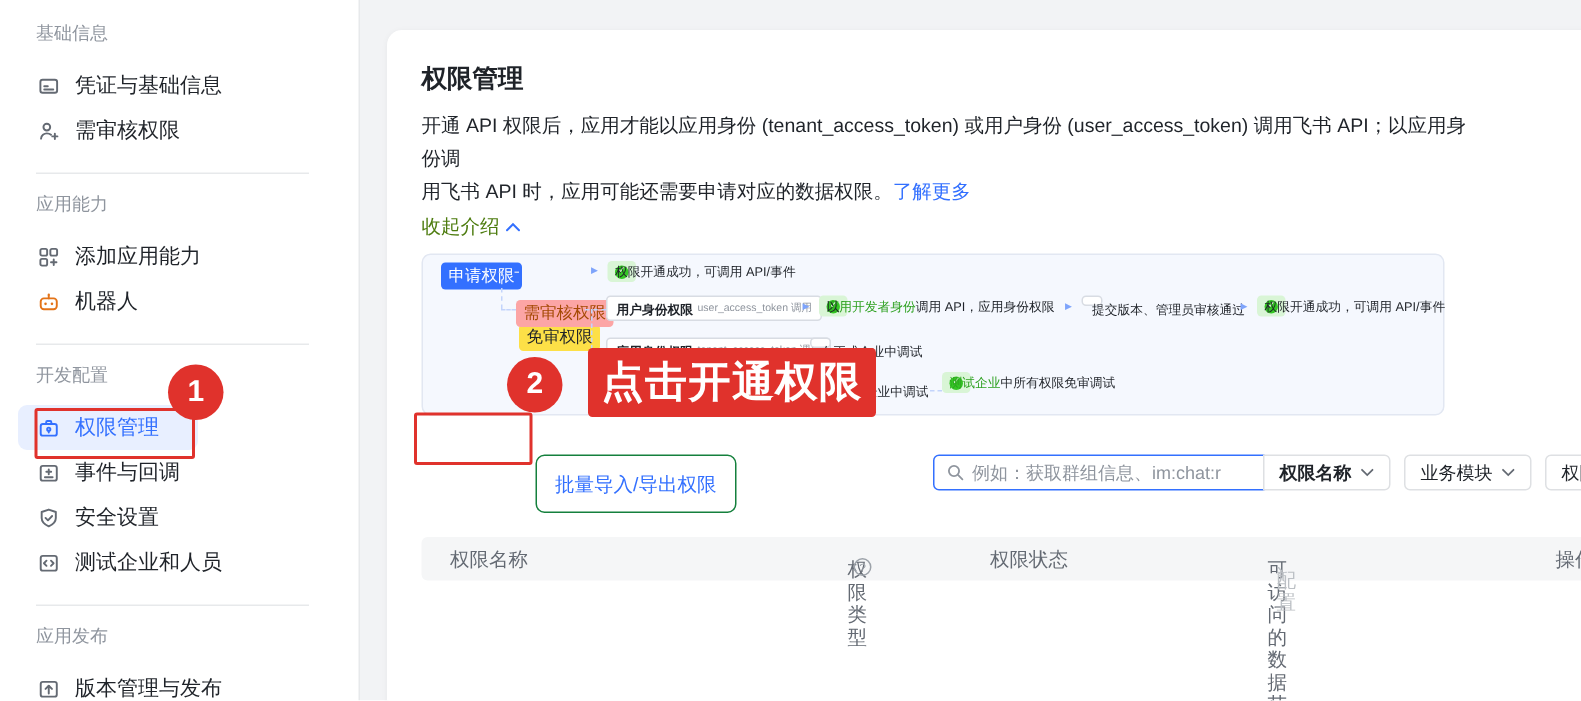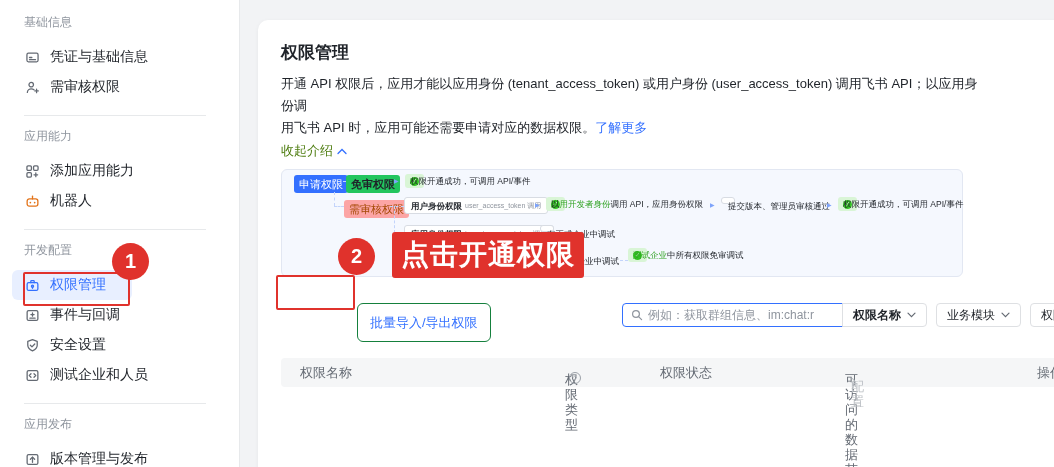--- a/index.html
+++ b/index.html
@@ -33,21 +33,21 @@
   .link { color:#3370ff; text-decoration:none; cursor:pointer; }
   .collapse { margin-top:3px; font-size:13px; line-height:18px; color:#4d7c0f; display:flex; align-items:center; gap:4px; width:fit-content; cursor:pointer; }
 
   
   .diagram { position:relative; margin-top:9px; width:682px; height:108px;
     background:#f5f8fe; border:1px solid #e2e7f2; border-radius:6px; }
   .diagram * { position:absolute; }
   .tag { display:inline-flex; align-items:center; font-size:11px; line-height:10px;
     padding:4px 5px; border-radius:3px; white-space:nowrap; }
   .tag.blue { background:#3370ff; color:#fff; }
-  .tag.green-lite { background:#22c55e; color:#1f2329; font-weight:700; }
+  .tag.green-lite { background:#fde047; color:#1f2329; font-weight:400;margin-top:41px; }
   .tag.orange { background:#fca5a5; color:#a44904; font-weight:500; }
   .gbadge { display:inline-flex; align-items:center; gap:3px; background:#d9f5d6; color:#1f2329;
     font-size:8.5px; line-height:10px; padding:2.5px 5px; border-radius:3px; white-space:nowrap; }
   .gbadge .chk { position:static; width:9px; height:9px; border-radius:50%; background:#34c724; color:#fff;
     font-size:6.5px; display:inline-flex; align-items:center; justify-content:center; flex:none; }
   .gbadge .gt { position:static; color:#2ea121; }
   .wbox { display:inline-flex; align-items:flex-start; gap:3px; background:#fff; border:1px solid #d8dce3;
     border-radius:3px; font-size:8.5px; line-height:10px; padding:2.5px 6px; white-space:nowrap; }
   .wbox b { position:static; font-weight:600; }
   .wbox .tok { position:static; font-size:7px; color:#8f959e; }

